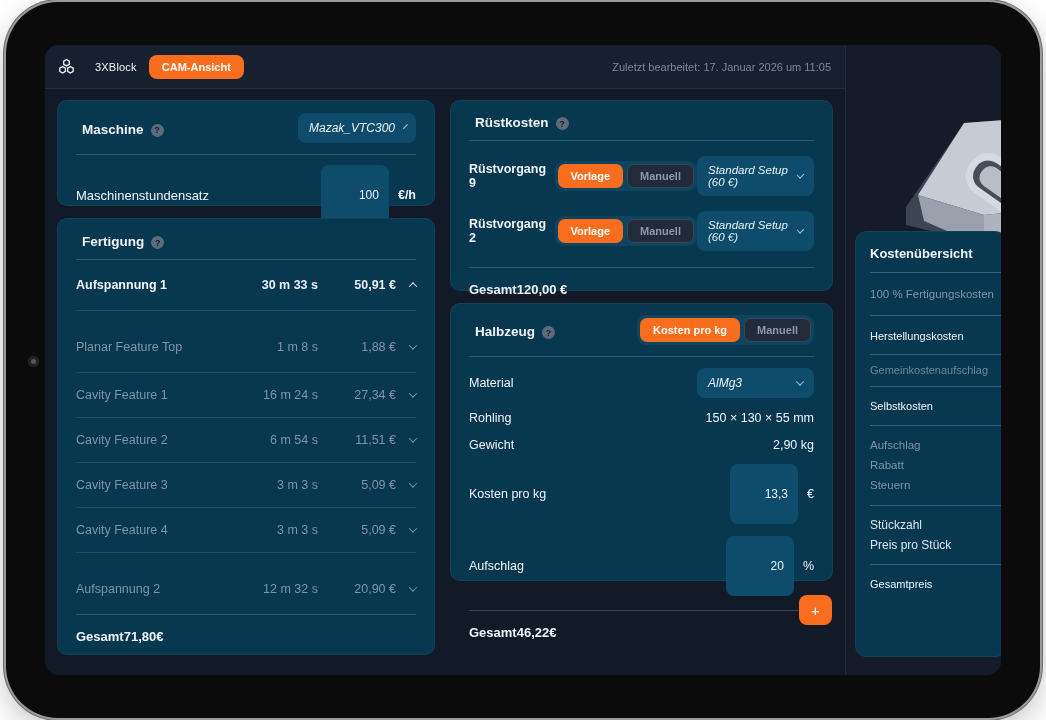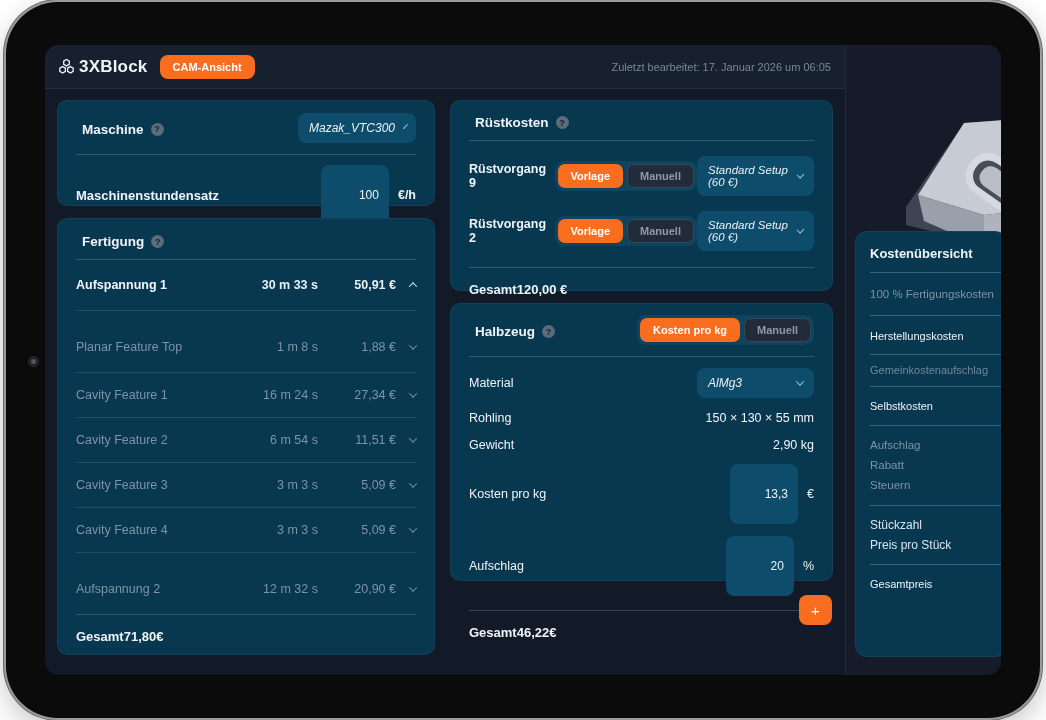--- a/index.html
+++ b/index.html
@@ -23,21 +23,21 @@
     background:#121a28; border-radius:14px; overflow:hidden;
     font-size:12px; color:#eff4f8;
   }
 
   
   .topbar {
     position:absolute; left:0; top:0; width:800px; height:44px;
     background:#16202e; border-bottom:1px solid rgba(255,255,255,.07);
     display:flex; align-items:center; padding:0 14px 0 13px;
   }
-  .app-name { font-size:17px; font-weight:bold; letter-spacing:.2px; margin-left:4px; }
+  .app-name { font-size:11px; font-weight:normal; letter-spacing:.2px; margin-left:20px; }
   .badge {
     margin-left:12px; background:#f96d1f; color:#fff; font-size:11px; font-weight:bold;
     padding:6px 13px; border-radius:8px;
   }
   .topbar .spacer { flex:1; }
   .last-edited { color:#7b8798; font-size:11px; }
 
   
   .v-divider { position:absolute; left:800px; top:0; width:1px; height:630px; background:rgba(255,255,255,.08); }
   .sidebar-strip { position:absolute; left:801px; top:0; width:155px; height:630px; background:#151b28; overflow:hidden; }
@@ -45,42 +45,42 @@
   
   .panel {
     position:absolute; background:#083750; border-radius:10px;
     border:1px solid rgba(255,255,255,.05);
   }
   .panel-maschine  { left:12px;  top:55px;  width:378px; height:106px; padding:14px 18px; }
   .panel-fertigung { left:12px;  top:173px; width:378px; height:437px; padding:12px 18px; }
   .panel-ruest     { left:405px; top:55px;  width:383px; height:191px; padding:14px 18px; }
   .panel-halbzeug  { left:405px; top:258px; width:383px; height:278px; padding:14px 18px; }
 
-  .panel-title { font-size:13.5px; font-weight:bold; display:flex; align-items:center; gap:7px;padding-left:6px; }
+  .panel-title { font-size:13.5px; font-weight:bold; display:flex; align-items:flex-end; gap:7px;padding-left:6px; }
   .info-icon {
     width:13px; height:13px; border-radius:50%; background:#5d6b7a; color:#0d2434;
     font-size:9px; font-weight:bold; display:inline-flex; align-items:center; justify-content:center;
   }
   .divider { height:1px; background:rgba(120,190,225,.28); margin:12px 0; }
 
   .select-box {
     background:#0d4c6b; border-radius:8px; padding:8px 11px;
     display:flex; align-items:center; gap:10px; font-size:12px; color:#eaf1f6; cursor:pointer;font-style:italic;
   }
   .chev { width:6px; height:6px; border-right:1.7px solid #9fc2d6; border-bottom:1.7px solid #9fc2d6; transform:rotate(45deg) translate(-1px,-1px); }
   .chev.up { transform:rotate(-135deg) translate(-1px,-1px); }
   .chev.white { border-color:#e8eef4; }
   .input-box {
     background:#0d4c6b; border-radius:8px; padding:23px 10px; width:68px;
     text-align:right; font-size:12px; color:#eef4f8;
   }
 
   
   .row-flex { display:flex; align-items:center; justify-content:space-between; }
-  .label-md { font-size:13px; font-weight:bold; }
+  .label-md { font-size:13px; font-weight:normal; }
   .unit { font-weight:bold; font-size:12.5px; margin-left:9px; }
 
   
   .f-row { display:flex; align-items:center; height:45px; border-top:1px solid rgba(120,190,225,.18); }
   .f-row.first { border-top:none; height:50px; }
   .f-row .f-label { flex:1; font-size:12.5px; }
   .f-row .f-time  { width:95px; text-align:right; font-size:12.5px; }
   .f-row .f-cost  { width:78px; text-align:right; font-size:12.5px; }
   .f-row .f-chev  { width:20px; display:flex; justify-content:flex-end; cursor:pointer; }
   .f-row.active .f-label { font-weight:bold; color:#f2f6fa; }
@@ -138,21 +138,21 @@
       <svg width="17" height="17" viewBox="0 0 17 17">
         <g fill="none" stroke="#eef4f8" stroke-width="1.3">
           <polygon points="8.5,1.5 11.3,3.1 11.3,6.3 8.5,7.9 5.7,6.3 5.7,3.1"></polygon>
           <polygon points="4.6,8.6 7.4,10.2 7.4,13.4 4.6,15 1.8,13.4 1.8,10.2"></polygon>
           <polygon points="12.4,8.6 15.2,10.2 15.2,13.4 12.4,15 9.6,13.4 9.6,10.2"></polygon>
         </g>
       </svg>
       <span class="app-name">3XBlock</span>
       <span class="badge">CAM-Ansicht</span>
       <span class="spacer"></span>
-      <span class="last-edited">Zuletzt bearbeitet: 17. Januar 2026 um 06:05</span>
+      <span class="last-edited">Zuletzt bearbeitet: 17. Januar 2026 um 11:05</span>
     </div>
 
     <div class="v-divider"></div>
 
     <div class="panel panel-maschine">
       <div class="row-flex">
         <div class="panel-title">
           <span>Maschine</span>
           <span class="info-icon">?</span>
         </div>

